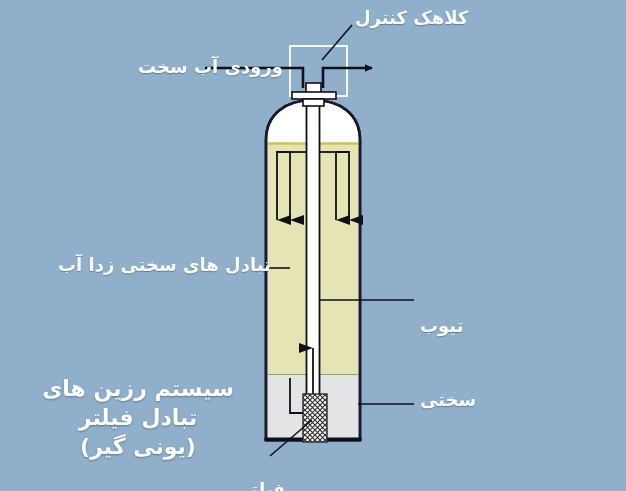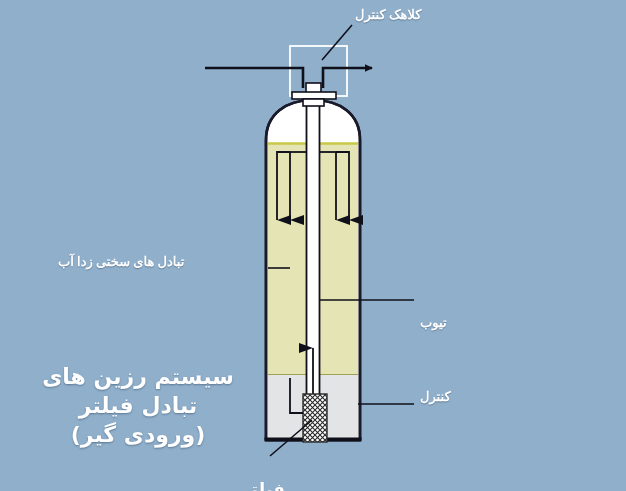--- a/index.html
+++ b/index.html
@@ -18,21 +18,21 @@
     position:absolute;
     color:#ffffff;
     font-weight:bold;
     white-space:nowrap;
     direction:rtl;
     text-align:right;
     line-height:1.15;
     text-shadow:0 1px 1px rgba(20,40,60,.35);
     letter-spacing:.2px;
   }
-  .lbl-sm{font-size:13px;font-family:Liberation Serif, serif;}
+  .lbl-sm{font-size:18px;}
   .lbl-xs{font-size:18px;margin-top:37px;}
   .lbl-title{
     font-size:22px;font-weight:bold;color:#ffffff;
     line-height:1.32;text-align:center;direction:rtl;
     text-shadow:0 1px 2px rgba(20,40,60,.38);
   }
 
   #lbl-control-head{ left:355px; top:8px; }
   #lbl-hard-in    { left:138px; top:57px; }
   #lbl-soft-out   { left:378px; top:57px; }
@@ -135,29 +135,30 @@
       <line x1="358" y1="404" x2="414" y2="404"></line>
       <line x1="312" y1="420" x2="270" y2="456"></line>
     </g>
 
     <line x1="319" y1="300" x2="360" y2="300" stroke="#10101a" stroke-width="1.6"></line>
 
   </svg>
 
   <div class="lbl lbl-sm" id="lbl-control-head">کلاهک کنترل</div>
 
+  <div class="lbl lbl-sm" id="lbl-hard-in">ورودی آب سخت</div>
 
 
   <div class="lbl lbl-sm" id="lbl-resin">تبادل های سختی زدا آب</div>
 
   <div class="lbl lbl-sm" id="lbl-tube">تیوب</div>
 
-  <div class="lbl lbl-sm" id="lbl-gravel">کنترل</div>
+  <div class="lbl lbl-sm" id="lbl-gravel">سختی</div>
 
   <div class="lbl lbl-xs" id="lbl-filter">فیلتر</div>
 
-  <div class="lbl-title" id="title-block" style="position:absolute;">
+  <div class="lbl-title" id="title-block" style="position:absolute;margin-top:12px;">
     <div>سیستم رزین های</div>
     <div>تبادل فیلتر</div>
-    <div>(ورودی گیر)</div>
+    <div>(یونی گیر)</div>
   </div>
 
 </div>
 
 </body></html>

